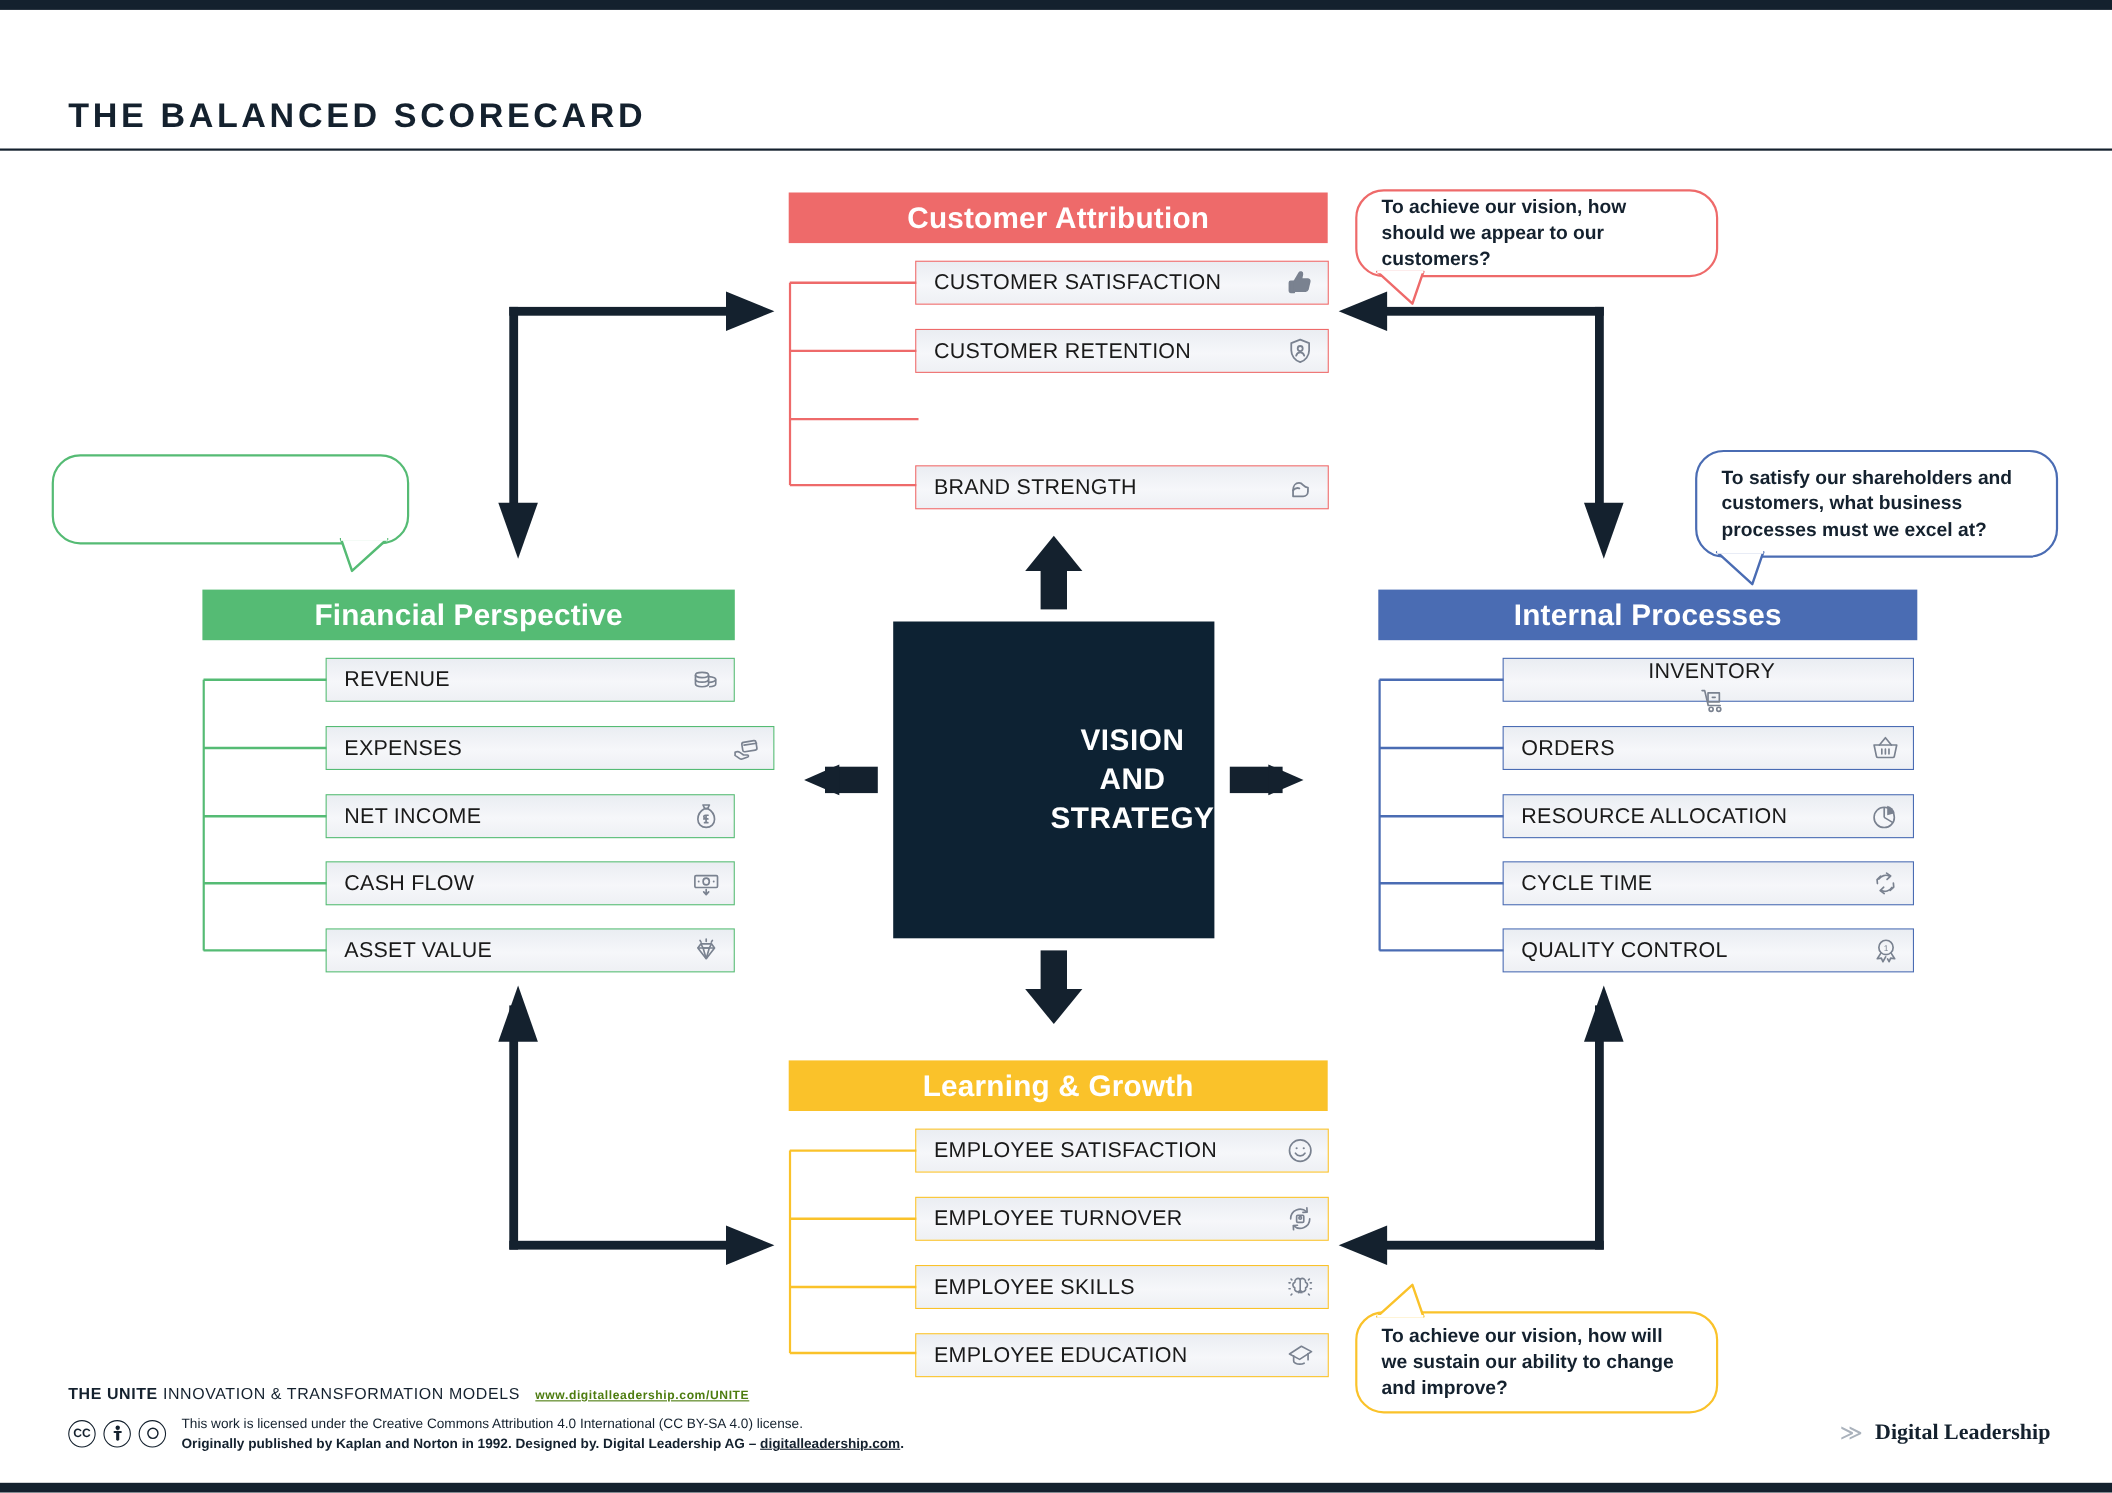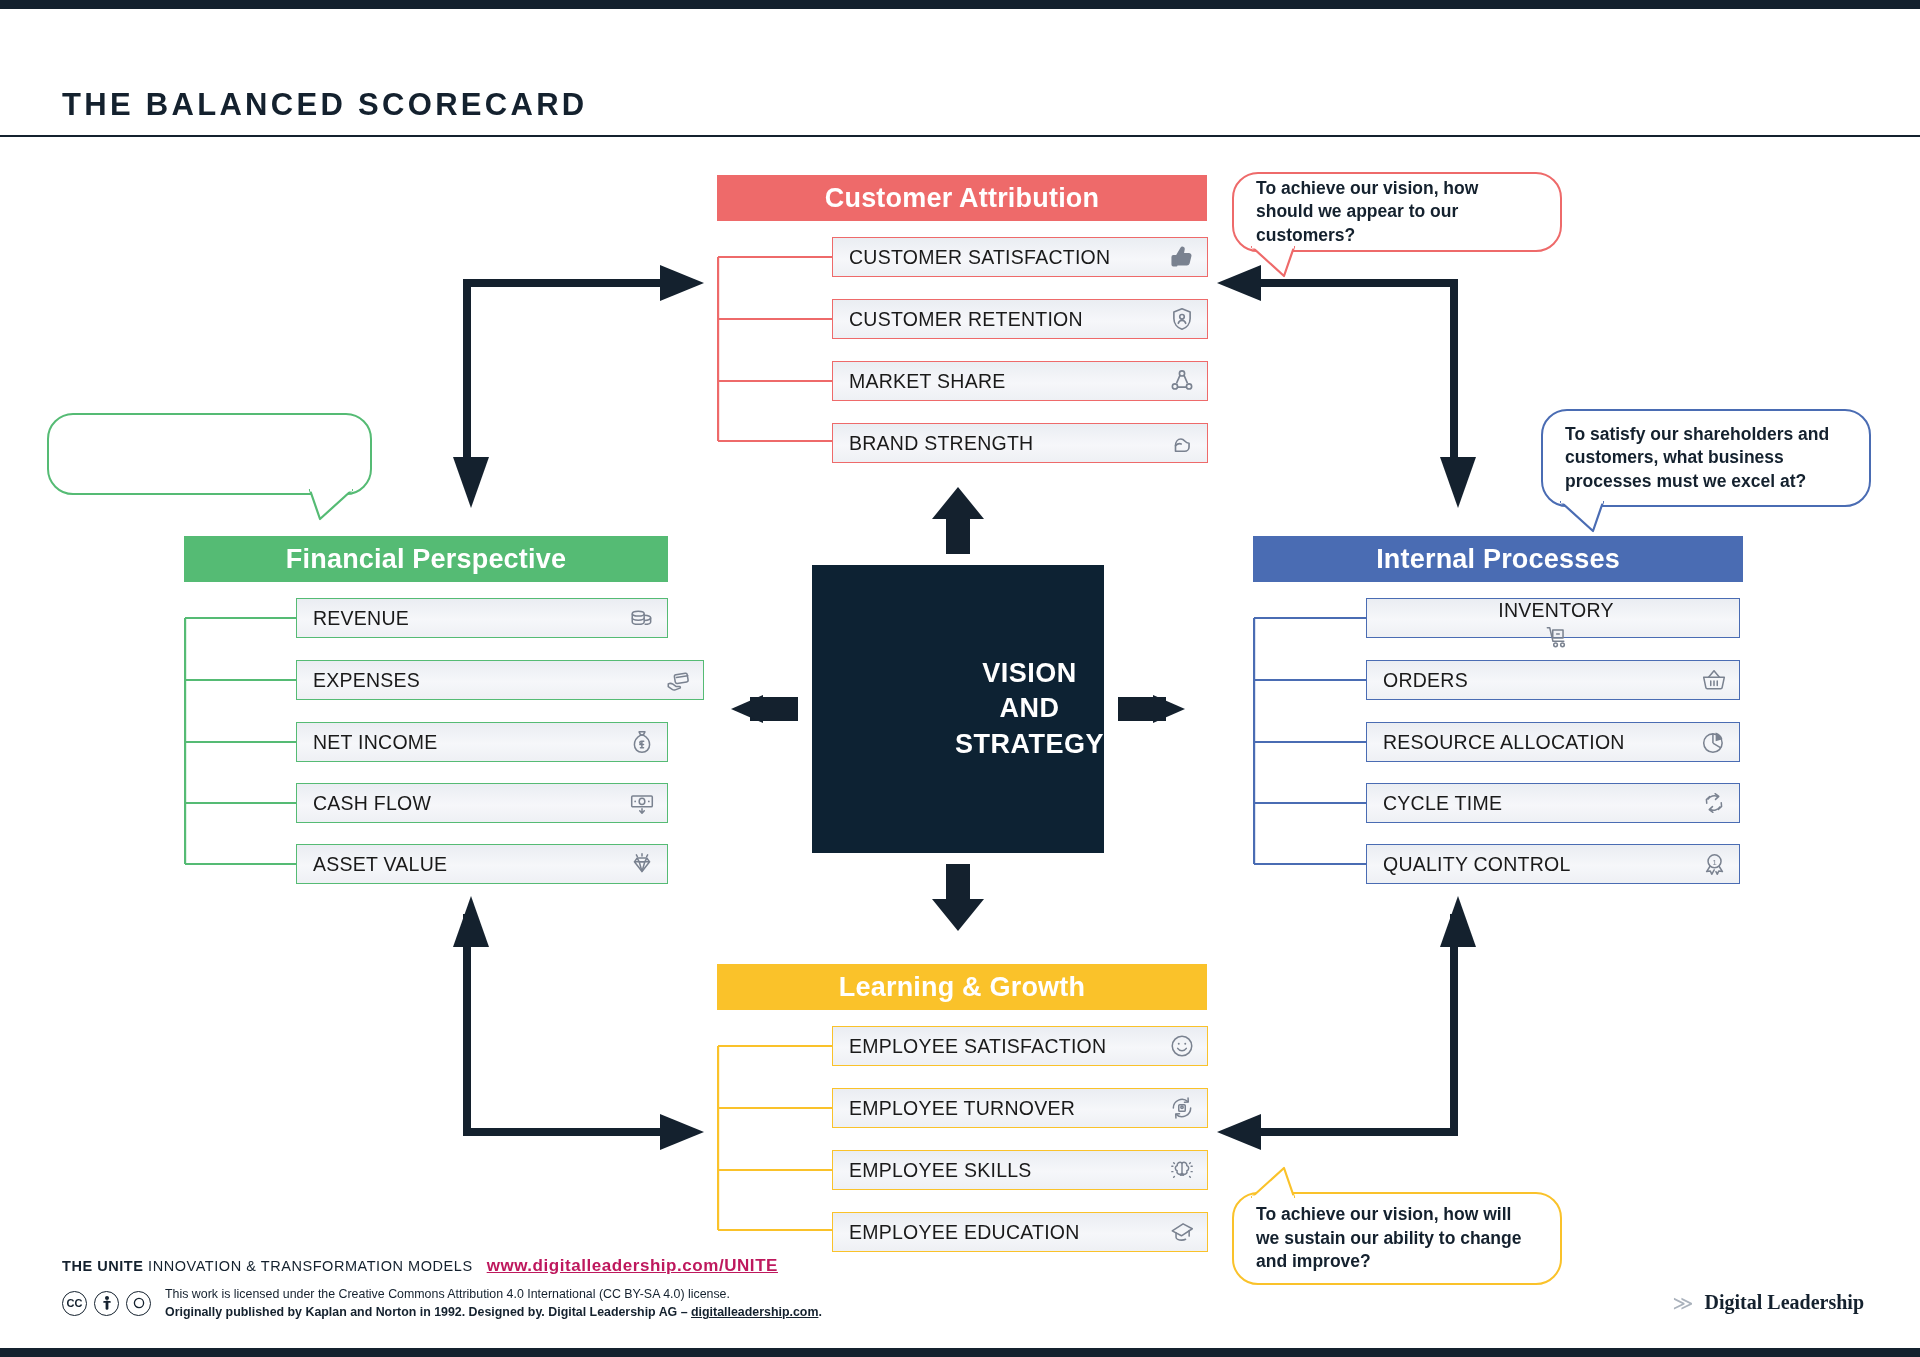--- a/index.html
+++ b/index.html
@@ -120,23 +120,23 @@
     font-size: 14.5px;
     letter-spacing: 0.55px;
     color: #14212e;
     font-weight: bold;
     display: flex;
     align-items: baseline;
     gap: 14px;
   }
   #footer-title .light { font-weight: 500; }
   #footer-url {
-    font-size: 17px;
+    font-size: 11px;
     font-weight: bold;
-    color: #be185d;
+    color: #4d7c0f;
   }
   #footer-body { display: flex; align-items: center; gap: 14px; margin-top: 9px; }
   .cc-badges { display: flex; gap: 7px; }
   .cc-badge {
     width: 25px; height: 25px;
     border: 1.7px solid #14212e;
     border-radius: 50%;
     display: flex; align-items: center; justify-content: center;
     font-size: 11px; font-weight: bold; color: #14212e;
   }
@@ -244,31 +244,20 @@
       </svg>
     </span>
   </div>
   <div class="metric-box" style="left:832px; top:290px; width:376px; border-color:#ee6a6a;">
     <span class="metric-label">CUSTOMER RETENTION</span>
     <span class="metric-icon">
       <svg viewBox="0 0 24 24" fill="none" stroke="currentColor" stroke-width="1.5" stroke-linecap="round" stroke-linejoin="round">
         <path d="M12 2.5 4.5 5.5v6c0 4.7 3.2 8.6 7.5 10 4.3-1.4 7.5-5.3 7.5-10v-6z"></path>
         <circle cx="12" cy="10" r="2.1"></circle>
         <path d="M8.6 16c.5-1.8 1.8-2.7 3.4-2.7S14.9 14.2 15.4 16"></path>
-      </svg>
-    </span>
-  </div>
-  <div class="metric-box" style="left:832px; top:352px; width:376px; border-color:#ee6a6a;">
-    <span class="metric-label">MARKET SHARE</span>
-    <span class="metric-icon">
-      <svg viewBox="0 0 24 24" fill="none" stroke="currentColor" stroke-width="1.5">
-        <circle cx="12" cy="5" r="2.4"></circle>
-          <circle cx="5.5" cy="17" r="2.4"></circle>
-          <circle cx="18.5" cy="17" r="2.4"></circle>
-        <path d="M10.2 6.6 7 14M13.8 6.6 17 14M8 17.6h8"></path>
       </svg>
     </span>
   </div>
   <div class="metric-box" style="left:832px; top:414px; width:376px; border-color:#ee6a6a;">
     <span class="metric-label">BRAND STRENGTH</span>
     <span class="metric-icon">
       <svg viewBox="0 0 24 24" fill="none" stroke="currentColor" stroke-width="1.5" stroke-linecap="round" stroke-linejoin="round">
         <path d="M6 19.5v-5c0-3.6 2-6.2 5-6.2 1.7 0 2.6.8 3.5 1.8 1.2 1.3 2.6 2 4 2.1v3.4c0 2.2-1.8 4-4 4z"></path>
         <path d="M6 14.5c1.6-1.7 3.4-2.3 5.3-1.6"></path>
       </svg>

